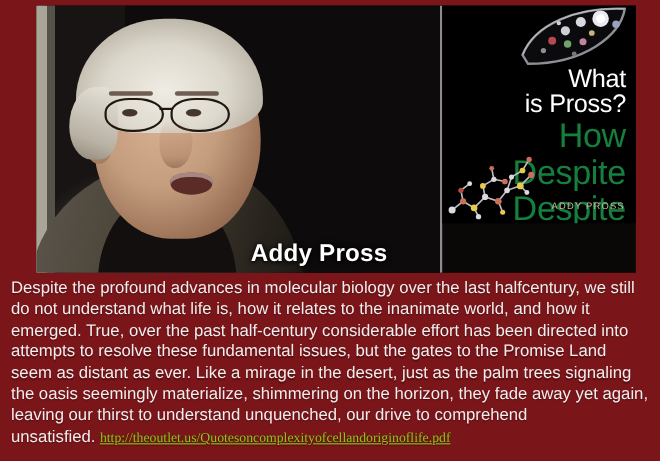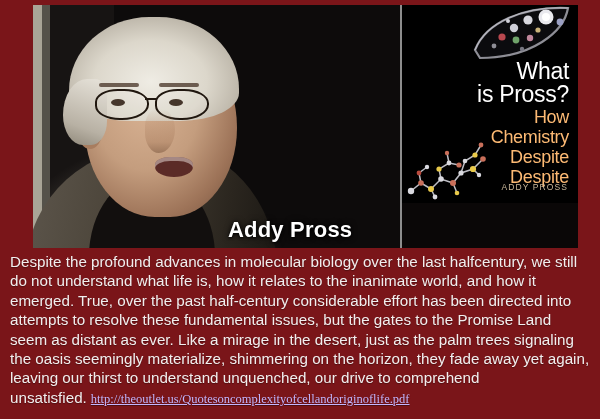--- a/index.html
+++ b/index.html
@@ -224,22 +224,22 @@
     text-align: right;
     line-height: 1.0;
   }
   .cover-title-white {
     color: #ffffff;
     font-size: 23px;
     font-weight: normal;
     letter-spacing: -0.3px;
   }
   .cover-title-red {
-    color: #fdba74;
-    font-size: 18px;
+    color: #15803d;
+    font-size: 31px;
     font-weight: normal;
     letter-spacing: -0.3px;
     margin-top: 2px;
   }
   .cover-author {
     position: absolute;
     right: 10px;
     bottom: 11px;
     color: #c9b79a;
     font-size: 8.5px;
@@ -270,21 +270,21 @@
     width: 582px;
     color: #f2eeee;
     font-size: 15.2px;
     line-height: 19.4px;
     text-shadow: 0 1px 1px rgba(0,0,0,0.35);
   }
   .quote-text {
     display: inline;
   }
   .quote-link {
-    color: #c4b5fd;
+    color: #84cc16;
     font-family: "Liberation Serif", serif;
     font-size: 12.5px;
     text-decoration: underline;
     white-space: nowrap;
     padding-left: 4px;
     vertical-align: baseline;
   }
 </style>
 </head>
 <body>
@@ -335,21 +335,20 @@
         <circle cx="66" cy="24" r="2.6" fill="#c8b27a"></circle>
         <circle cx="22" cy="40" r="2.4" fill="#8e8e96"></circle>
         <circle cx="50" cy="43" r="2.2" fill="#777782"></circle>
         <circle cx="36" cy="15" r="2" fill="#d2d2da"></circle>
       </svg>
 
       <div class="cover-title-block">
         <div class="cover-title-white">What</div>
         <div class="cover-title-white">is Pross?</div>
         <div class="cover-title-red">How</div>
-        <div class="cover-title-red">Chemistry</div>
         <div class="cover-title-red">Despite</div>
         <div class="cover-title-red">Despite</div>
       </div>
 
       <svg class="cover-molecule" viewBox="0 0 92 70">
         <g stroke="#bdbdc4" stroke-width="1.5" fill="none">
           <path d="M8 58 L18 50 L28 56 L38 46 L50 50 L58 40 L70 36 L80 26"></path>
           <path d="M18 50 L16 40 L24 34"></path>
           <path d="M38 46 L36 36 L46 30 L56 32"></path>
           <path d="M58 40 L62 28 L72 22 L78 12"></path>

